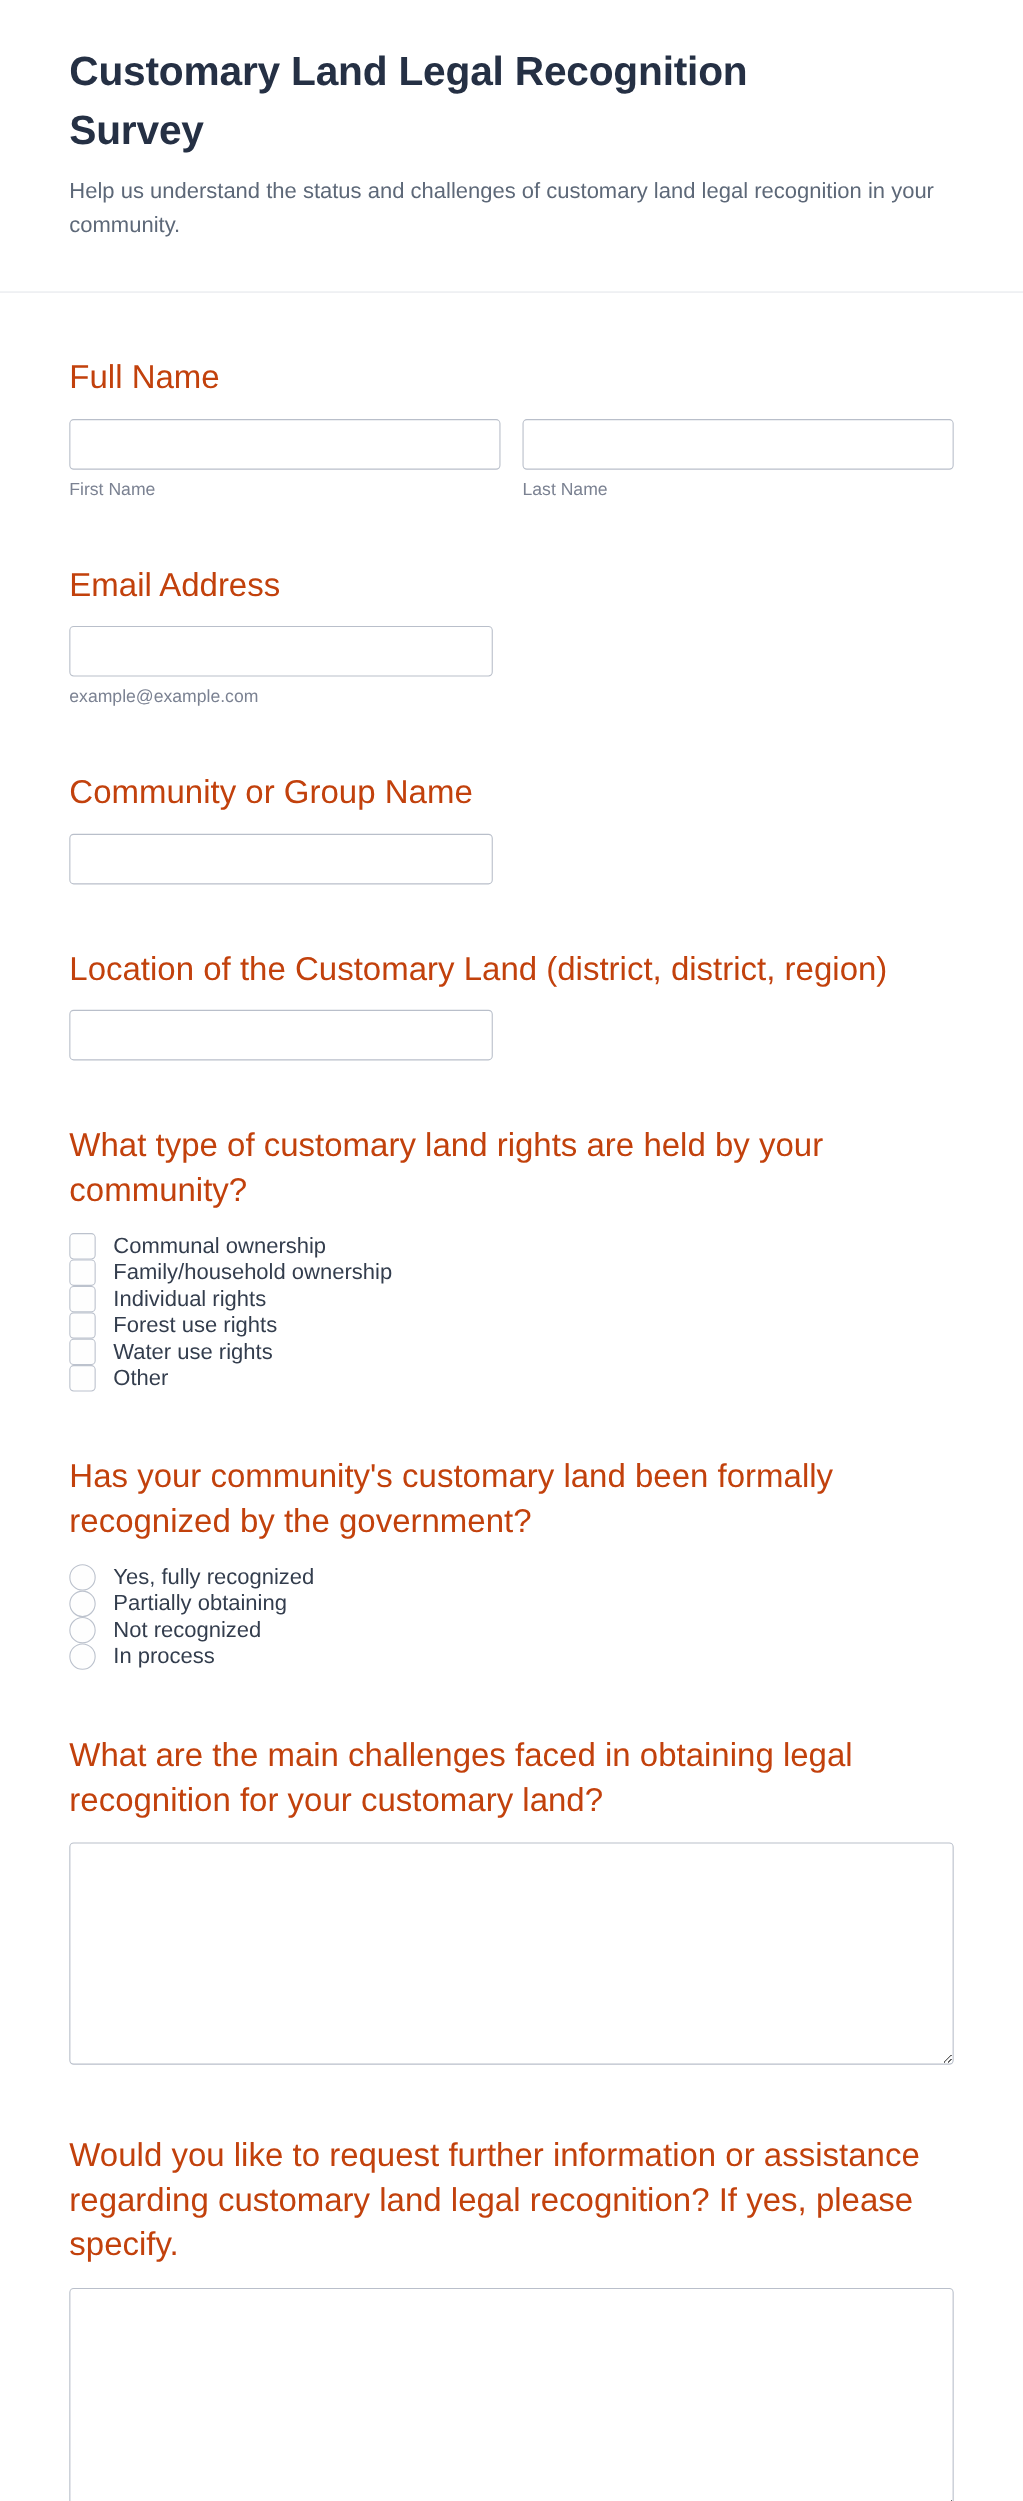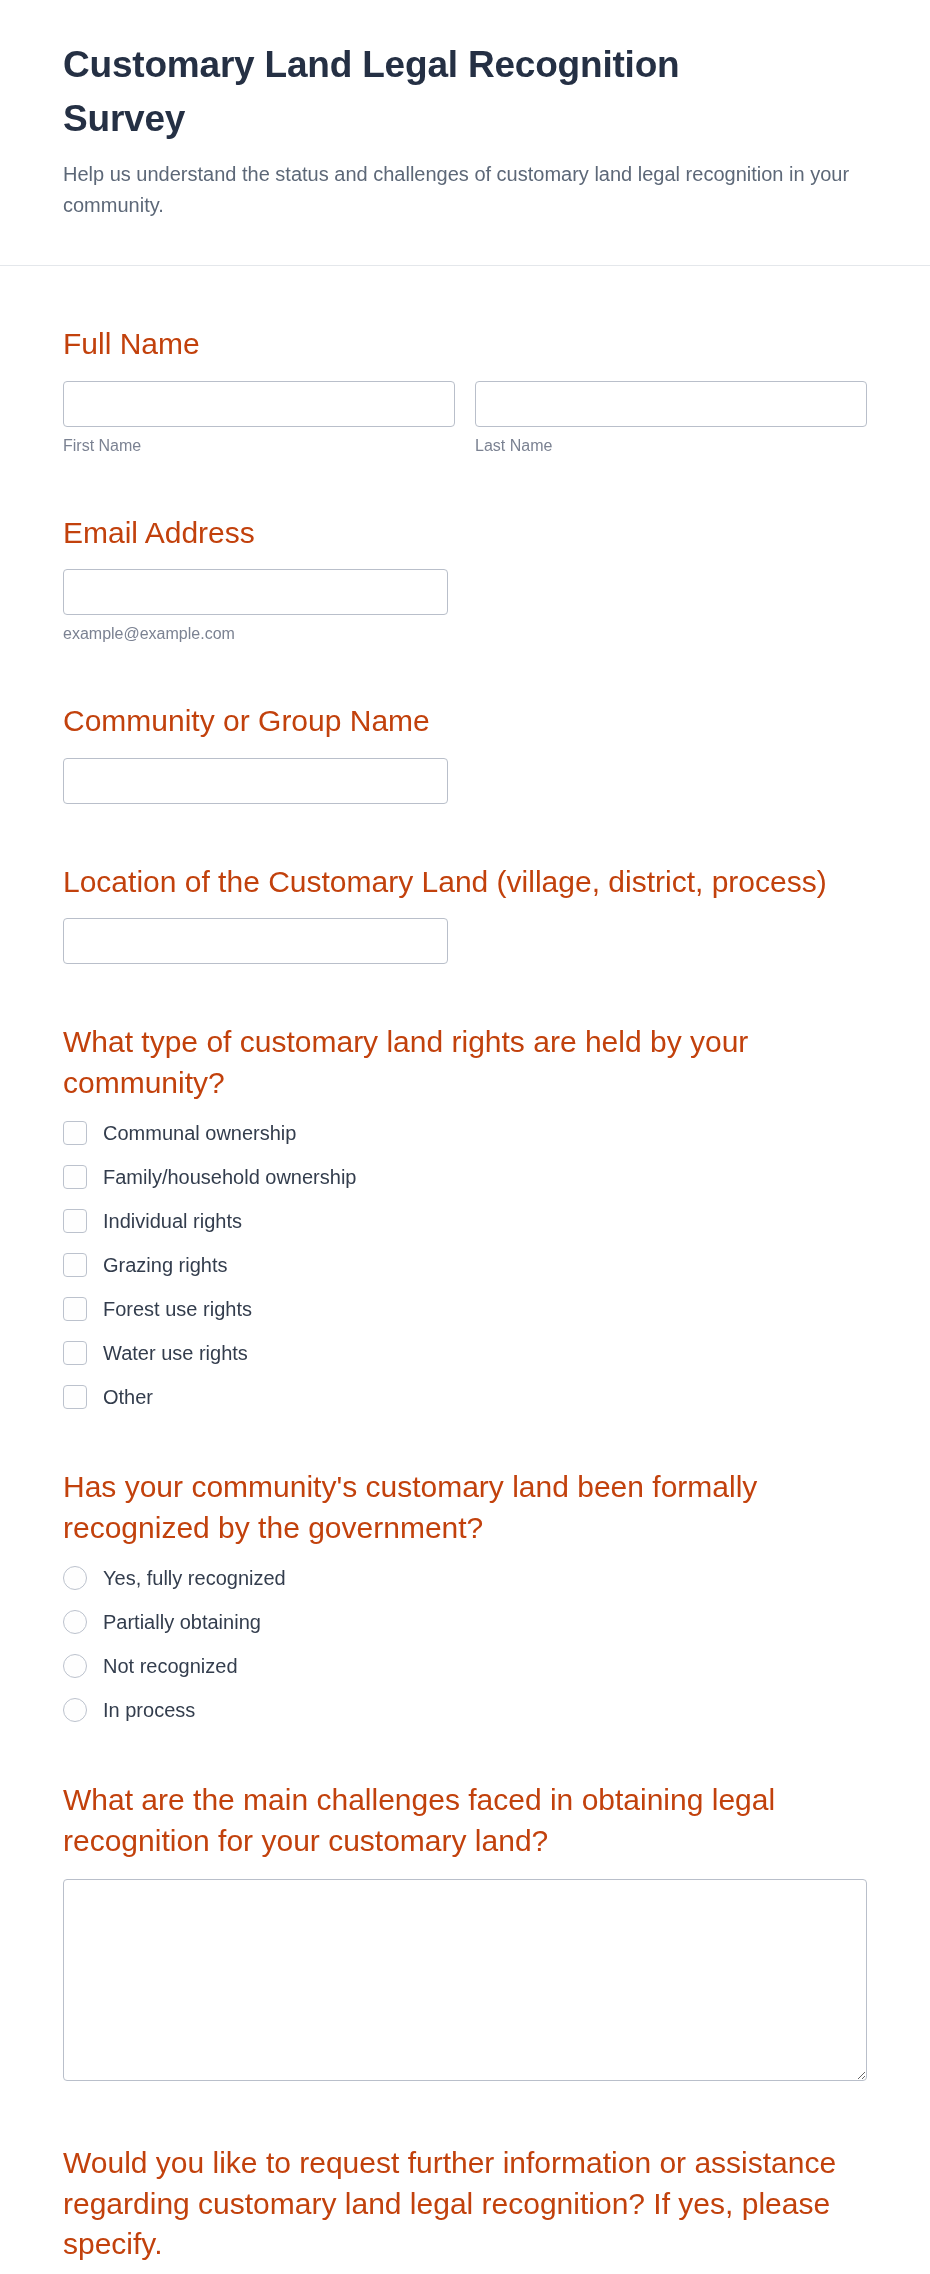--- a/index.html
+++ b/index.html
@@ -58,21 +58,21 @@
     outline: none;
   }
   .short { width: 385px; display: block; }
   .name-row { display: flex; gap: 20px; width: 100%; }
   .name-col { flex: 1; }
   .sublabel {
     margin-top: 10px;
     font-size: 16px;
     color: #7b8292;
   }
-  .options { display: flex; flex-direction: column; gap: 20px; margin-top: 18px; }
+  .options { display: flex; flex-direction: column; gap: 0; margin-top: 18px; }
   .option-row {
     display: flex;
     align-items: center;
     gap: 16px;
     font-size: 20px;
     color: #333d4d;
     cursor: pointer;
   }
   .option-row input[type="checkbox"],
   .option-row input[type="radio"] {
@@ -137,45 +137,41 @@
       <input type="text" class="text-input short" style="">
       <div class="sublabel">example@example.com</div>
     </section>
 
     <section class="field">
       <label class="q-label">Community or Group Name</label>
       <input type="text" class="text-input short" style="">
     </section>
 
     <section class="field">
-      <label class="q-label">Location of the Customary Land (village, district, process)</label>
+      <label class="q-label">Location of the Customary Land (district, district, region)</label>
       <input type="text" class="text-input short" style="">
     </section>
 
     <section class="field">
       <label class="q-label">What type of customary land rights are held by your community?</label>
       <div class="options">
         <label class="option-row">
           <input type="checkbox" style="">
           <span class="option-text">Communal ownership</span>
         </label>
         <label class="option-row">
           <input type="checkbox" style="">
           <span class="option-text">Family/household ownership</span>
         </label>
         <label class="option-row">
           <input type="checkbox" style="">
           <span class="option-text">Individual rights</span>
         </label>
         <label class="option-row">
           <input type="checkbox" style="">
-          <span class="option-text">Grazing rights</span>
-        </label>
-        <label class="option-row">
-          <input type="checkbox" style="">
           <span class="option-text">Forest use rights</span>
         </label>
         <label class="option-row">
           <input type="checkbox" style="">
           <span class="option-text">Water use rights</span>
         </label>
         <label class="option-row">
           <input type="checkbox" style="">
           <span class="option-text">Other</span>
         </label>

